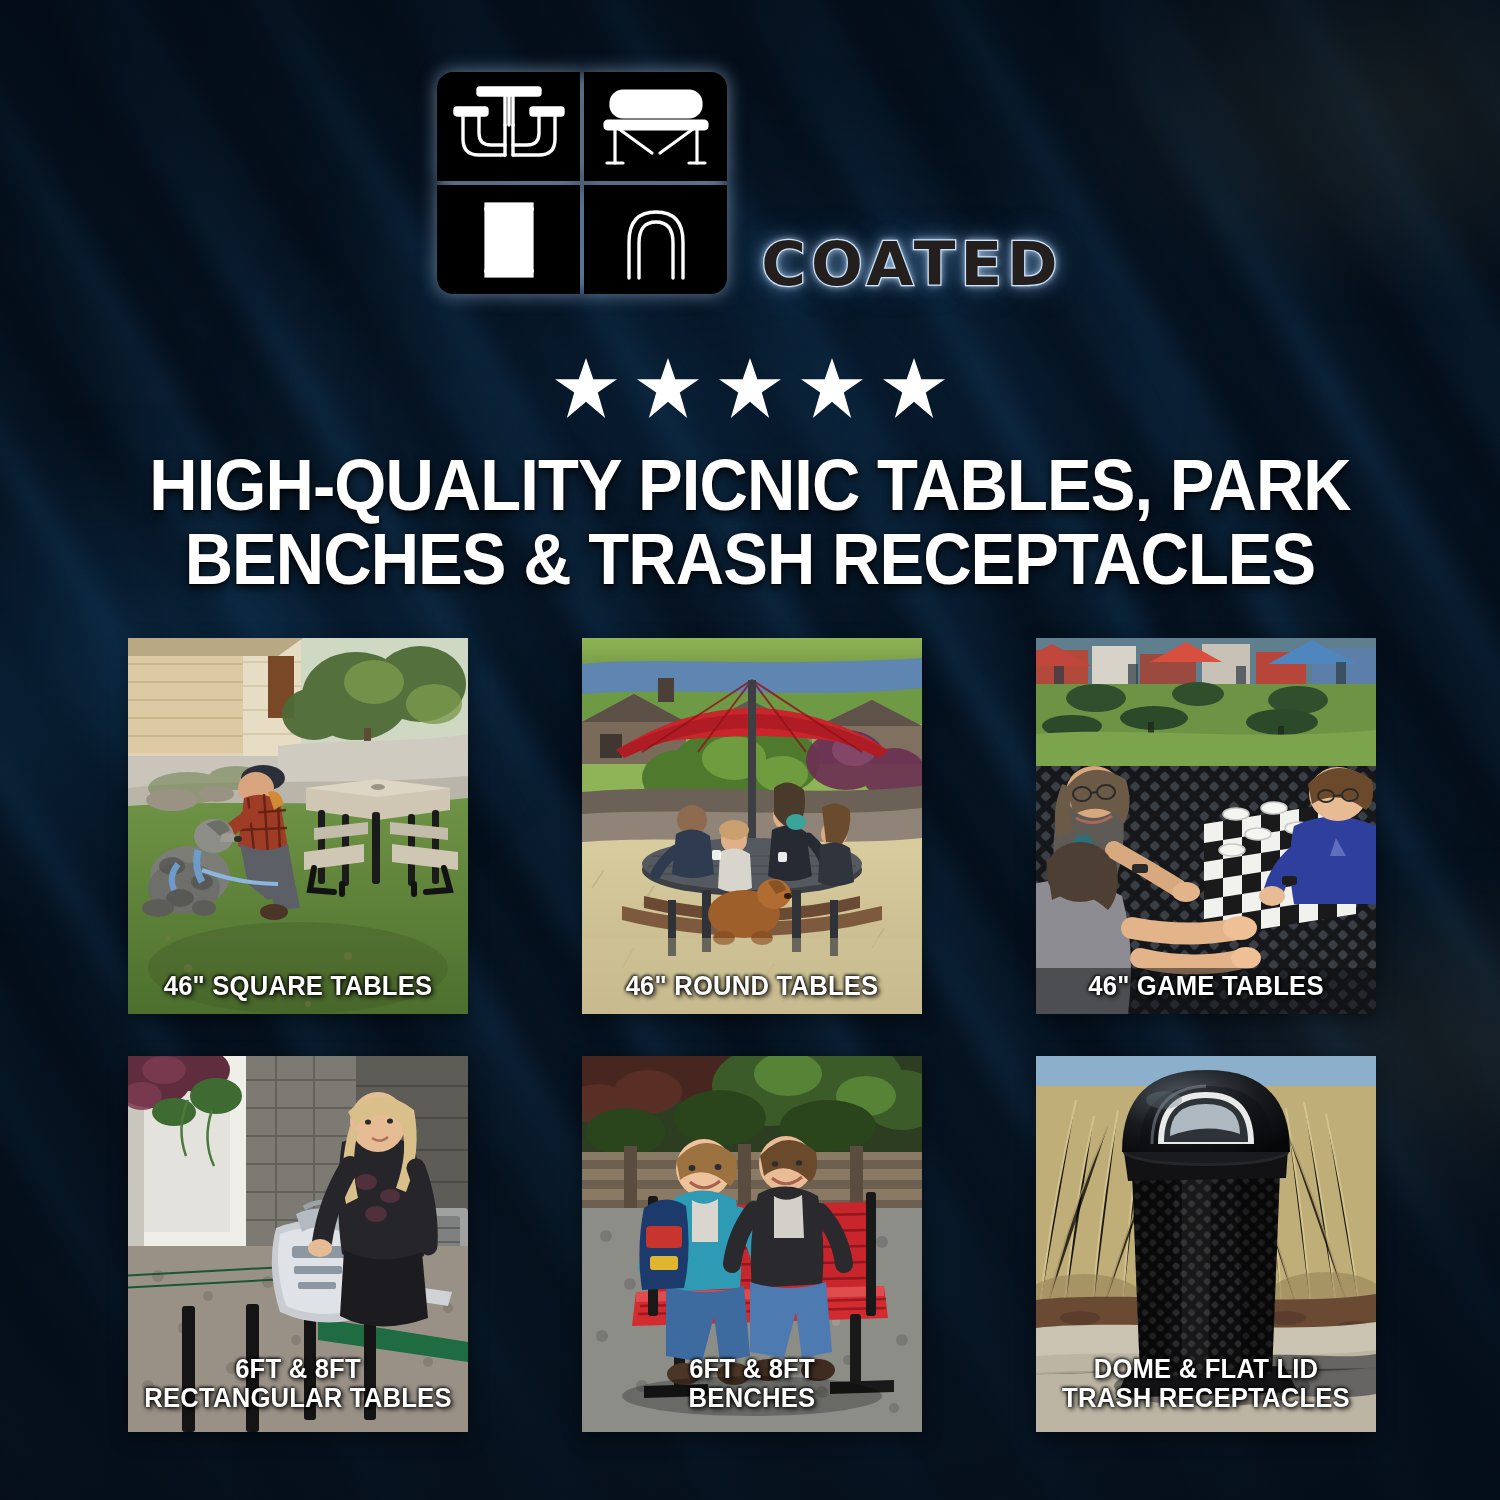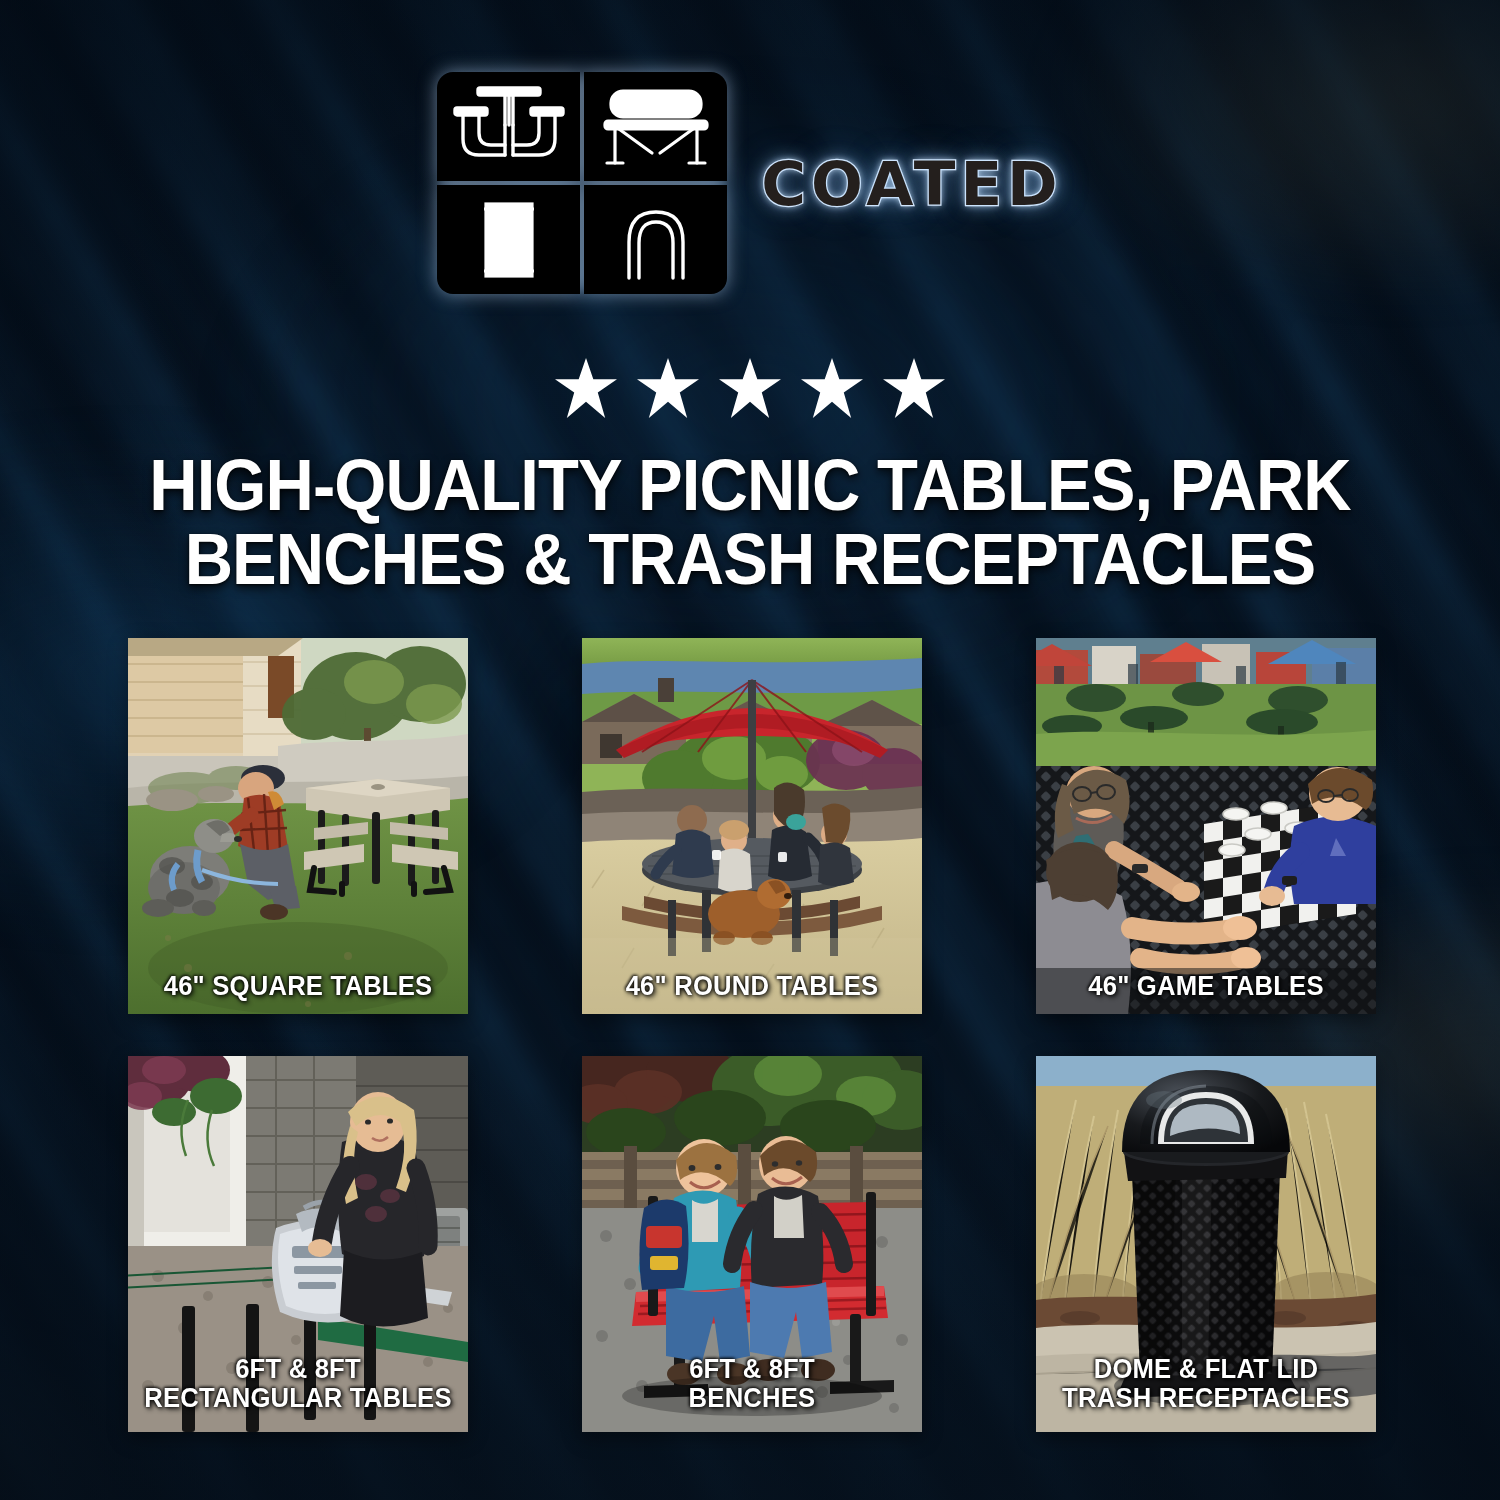--- a/index.html
+++ b/index.html
@@ -72,21 +72,21 @@
   }
 
   
   .logo-row {
     position: absolute;
     top: 72px;
     left: 0;
     width: 1500px;
     display: flex;
     justify-content: center;
-    align-items: center;
+    align-items: flex-end;
     gap: 34px;
   }
 
   .logo-mark {
     width: 290px;
     height: 222px;
     display: grid;
     grid-template-columns: 1fr 1fr;
     grid-template-rows: 1fr 1fr;
     gap: 4px;

